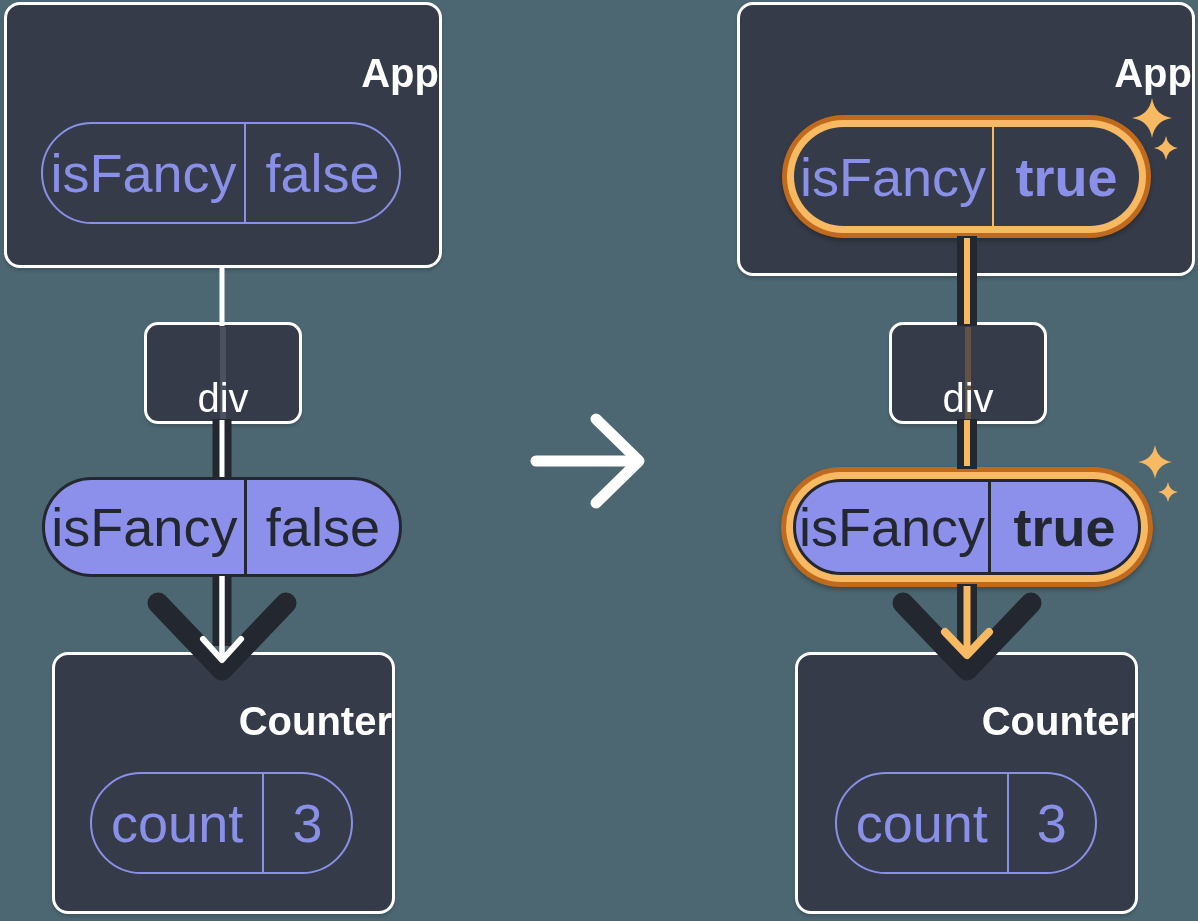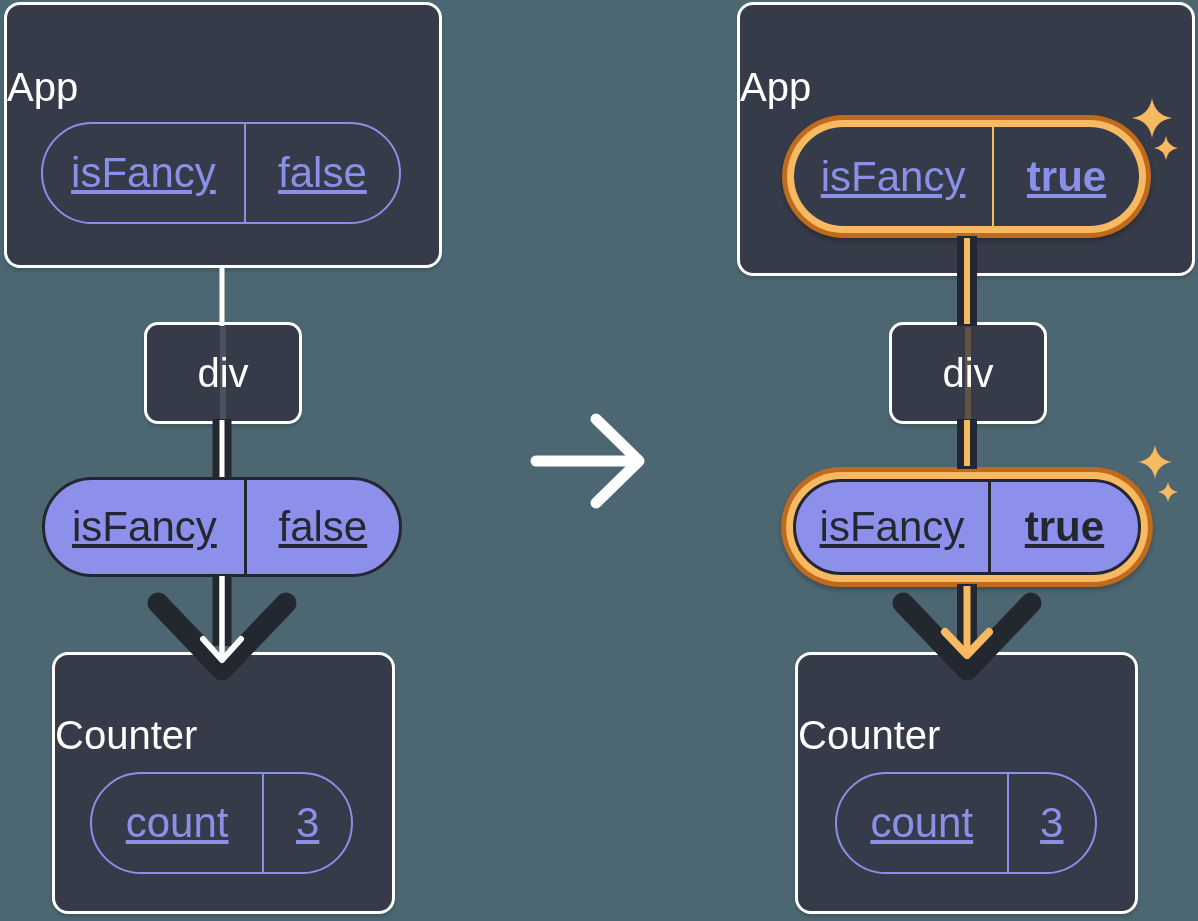--- a/index.html
+++ b/index.html
@@ -9,27 +9,27 @@
     font-family:"Liberation Sans","DejaVu Sans",sans-serif;
   }
   .box{
     position:absolute;box-sizing:border-box;
     background:var(--box-fill,#353B48);
     border:3.5px solid var(--box-border,#FFFFFF);
     border-radius:16px;
     box-shadow:0 3px 3px rgba(0,0,0,.15);
   }
   .box-title{
-    position:absolute;left:0;width:100%;text-align:left;
-    color:var(--white,#FFFFFF);font-size:40px;font-weight:400;line-height:44px;margin-top:14px;
+    position:absolute;left:0;width:100%;text-align:right;
+    color:var(--white,#FFFFFF);font-size:40px;font-weight:700;line-height:44px;
   }
   .pill{
     position:absolute;display:flex;box-sizing:border-box;border-radius:999px;overflow:hidden;
   }
-  .cell{display:flex;align-items:center;justify-content:center;font-size:42px;box-sizing:border-box;text-decoration:underline;}
+  .cell{display:flex;align-items:center;justify-content:center;font-size:54px;box-sizing:border-box;}
   .cell.bold{font-weight:700;text-align:right;}
   
   .pill.outline{border:2.5px solid var(--purple,#8A90E8);color:var(--purple,#8A90E8);}
   .pill.outline .name{border-right:2.5px solid var(--purple,#8A90E8);}
   
   .pill.solid{background:var(--purple-fill,#8D90EA);border:3px solid var(--dark,#23272F);color:var(--dark,#23272F);}
   .pill.solid .name{border-right:3px solid var(--dark,#23272F);}
   .name{flex:0 0 57%;}
   .value{flex:1 1 auto;}
   .pill.counter .name{flex:0 0 66.5%;}
@@ -39,21 +39,21 @@
     background:var(--orange-dark,#C06A1E);border-radius:999px;padding:5px;
     box-shadow:0 3px 4px rgba(0,0,0,.25);
   }
   .ring-in{flex:1;display:flex;background:var(--orange-light,#F8B963);border-radius:999px;padding:7px;}
   .core{flex:1;display:flex;border-radius:999px;overflow:hidden;box-sizing:border-box;}
   .core.dark-core{background:var(--box-fill,#353B48);color:var(--purple,#8A90E8);}
   .core.dark-core .name{border-right:2.5px solid var(--orange-light,#F8B963);flex:0 0 58%;}
   .core.purple-core{background:var(--purple-fill,#8D90EA);border:3px solid var(--dark,#23272F);color:var(--dark,#23272F);}
   .core.purple-core .name{border-right:3px solid var(--dark,#23272F);}
   
-  .divbox{border-radius:14px;display:flex;align-items:center;justify-content:center;}
+  .divbox{border-radius:14px;display:flex;align-items:flex-end;justify-content:center;}
   .div-label{color:var(--white,#FFFFFF);font-size:40px;position:relative;z-index:2;}
   .strip{position:absolute;left:50%;transform:translateX(-50%);top:2px;bottom:2px;width:6px;z-index:1;}
   .strip.gray{background:rgba(190,200,220,.16);}
   .strip.brown{background:rgba(205,140,60,.30);}
   .overlay{position:absolute;inset:0;pointer-events:none;}
 </style>
 </head>
 <body>
 
 <div class="canvas">

